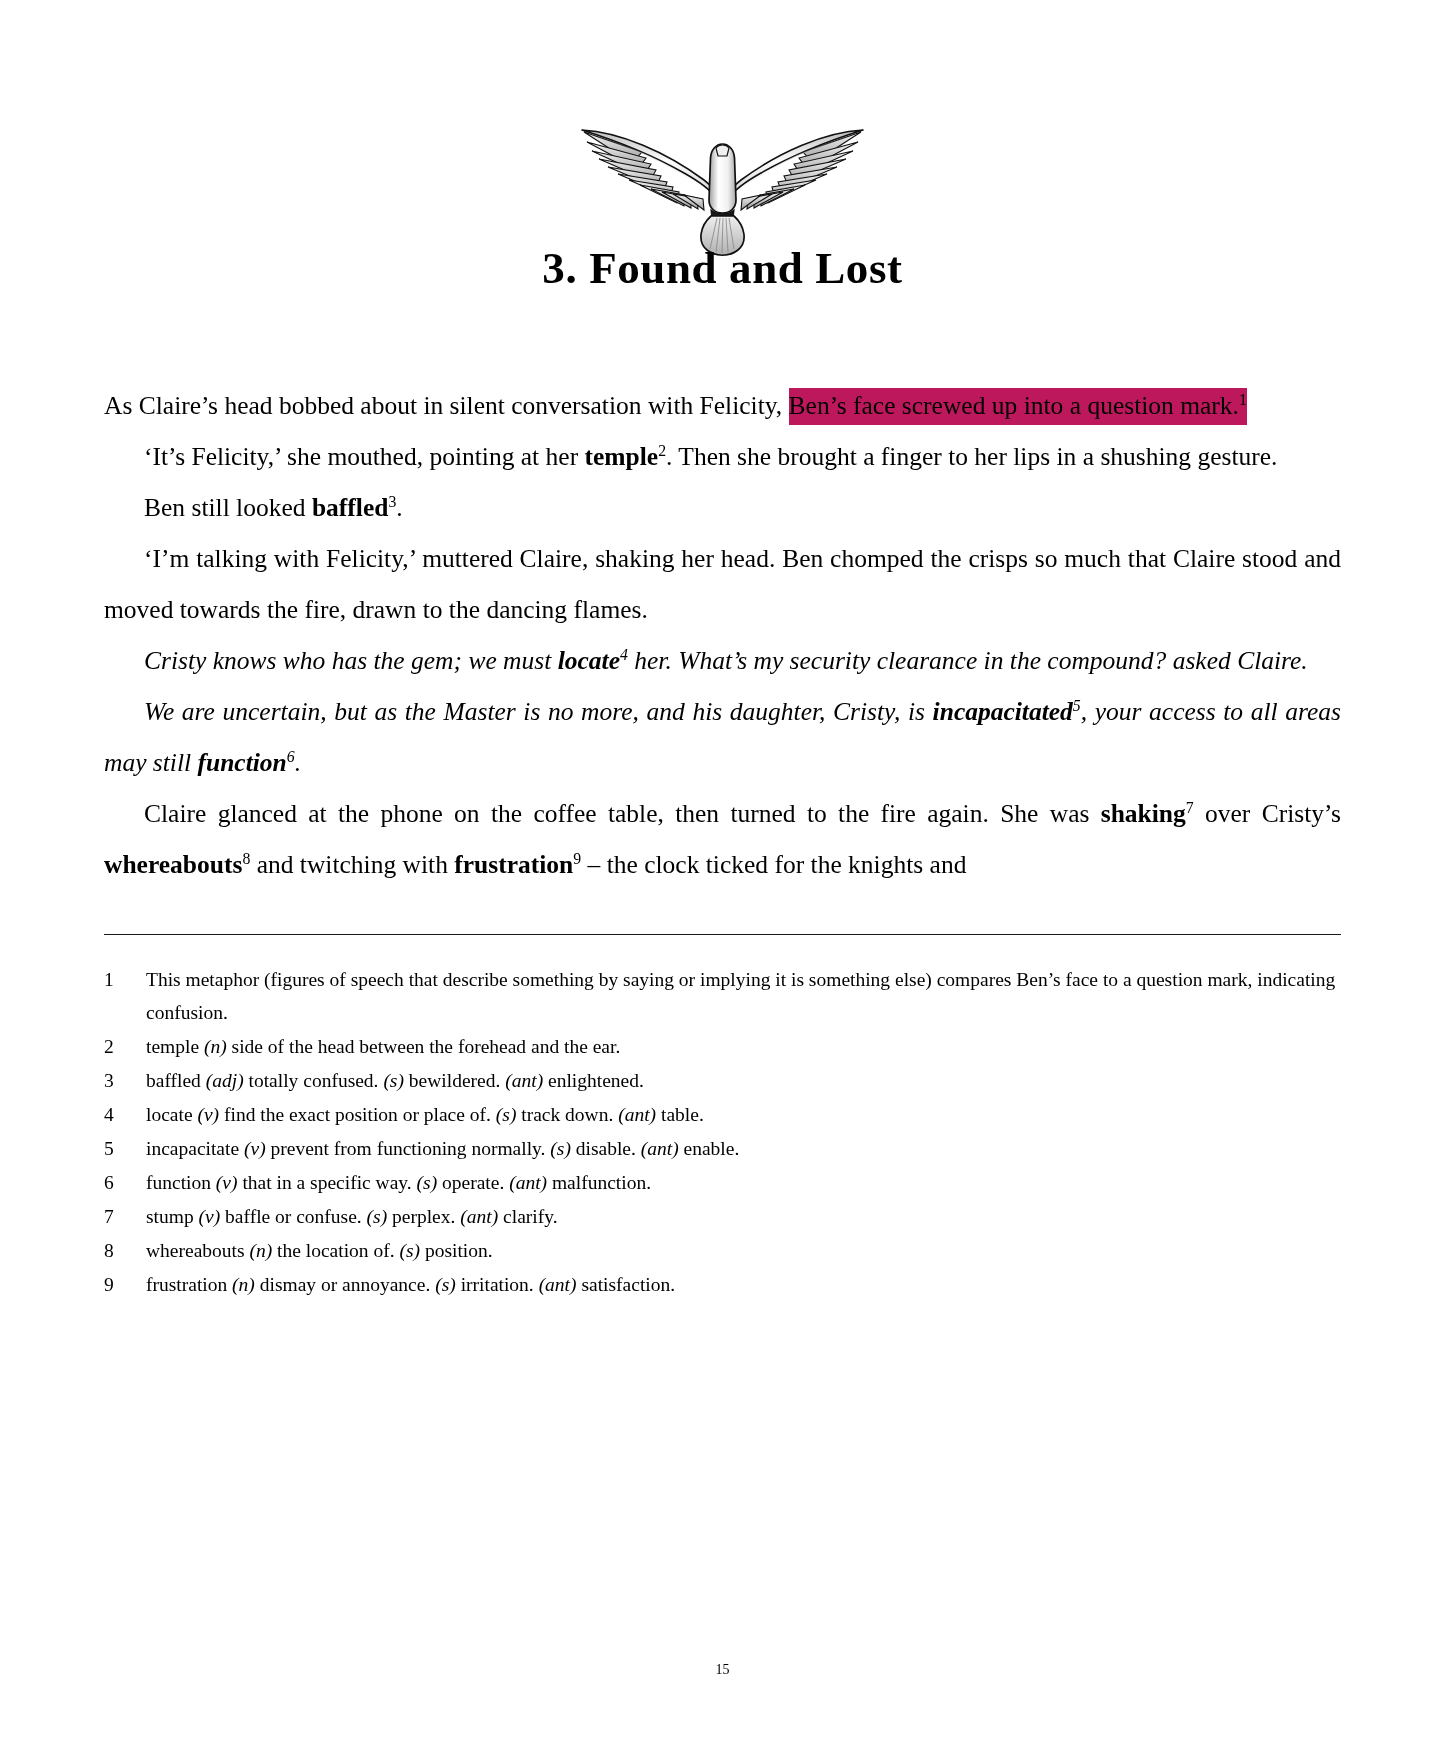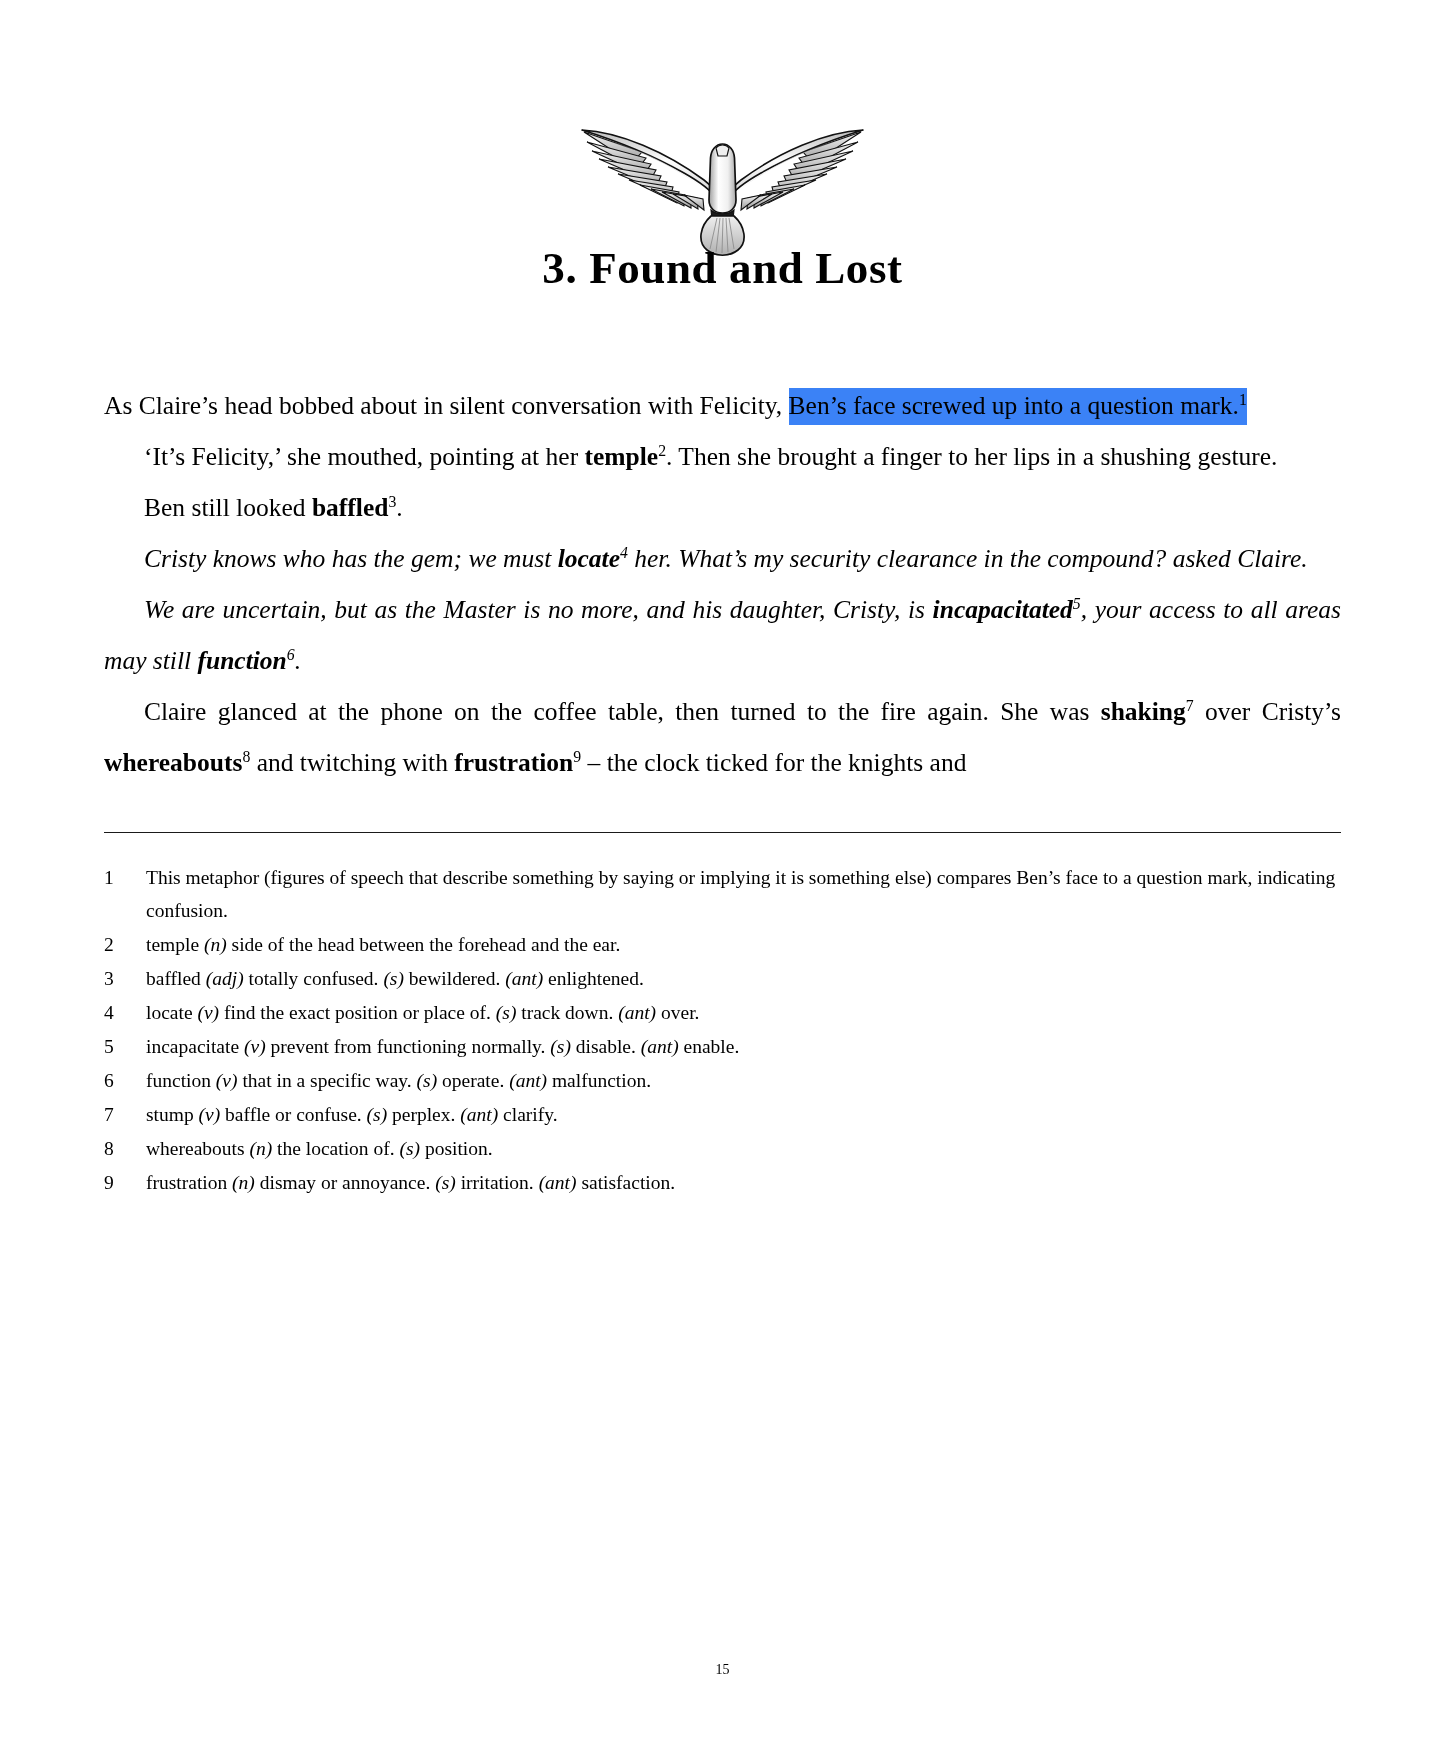--- a/index.html
+++ b/index.html
@@ -57,21 +57,21 @@
     hyphens: none;
   }
   .body-text p {
     margin: 0;
     text-indent: 0;
   }
   .body-text p.indent { text-indent: 40px; }
   .body-text p.ital { font-style: italic; }
 
   .hl {
-    background: #3b82f6;
+    background: #be185d;
     box-decoration-break: clone;
     -webkit-box-decoration-break: clone;
     padding: 3px 0 5px 0;
   }
 
   b.vocab { font-weight: bold; }
   sup {
     font-size: 0.62em;
     vertical-align: super;
     line-height: 0;
@@ -201,20 +201,21 @@
   <h1 class="chapter-title">3. Found and Lost</h1>
 
   <div class="body-text">
 
     <p><span>As Claire’s head bobbed about in silent conversation with Felicity, </span><span class="hl"><span>Ben’s face screwed up into a question mark.</span><sup>1</sup></span></p>
 
     <p class="indent"><span>‘It’s Felicity,’ she mouthed, pointing at her </span><b class="vocab">temple</b><sup>2</sup><span>. Then she brought a finger to her lips in a shushing gesture.</span></p>
 
     <p class="indent"><span>Ben still looked </span><b class="vocab">baffled</b><sup>3</sup><span>.</span></p>
 
+    <p class="indent">‘I’m talking with Felicity,’ muttered Claire, shaking her head. Ben chomped the crisps so much that Claire stood and moved towards the fire, drawn to the dancing flames.</p>
 
     <p class="indent ital"><span>Cristy knows who has the gem; we must </span><b class="vocab">locate</b><sup>4</sup><span> her. What’s my security clearance in the compound? asked Claire.</span></p>
 
     <p class="indent ital"><span>We are uncertain, but as the Master is no more, and his daughter, Cristy, is </span><b class="vocab">incapacitated</b><sup>5</sup><span>, your access to all areas may still </span><b class="vocab">function</b><sup>6</sup><span>.</span></p>
 
     <p class="indent"><span>Claire glanced at the phone on the coffee table, then turned to the fire again. She was </span><b class="vocab">shaking</b><sup>7</sup><span> over Cristy’s </span><b class="vocab">whereabouts</b><sup>8</sup><span> and twitching with </span><b class="vocab">frustration</b><sup>9</sup><span> – the clock ticked for the knights and</span></p>
   </div>
 
   <hr class="fn-rule">
 
@@ -230,21 +231,21 @@
       <span class="fn-body"><b>temple</b> <i>(n)</i><span> side of the head between the forehead and the ear.</span></span>
     </div>
 
     <div class="fn">
       <span class="fn-num">3</span>
       <span class="fn-body"><b>baffled</b> <i>(adj)</i><span> totally confused. </span><i>(s)</i><span> bewildered. </span><i>(ant)</i><span> enlightened.</span></span>
     </div>
 
     <div class="fn">
       <span class="fn-num">4</span>
-      <span class="fn-body"><b>locate</b> <i>(v)</i><span> find the exact position or place of. </span><i>(s)</i><span> track down. </span><i>(ant)</i><span> over.</span></span>
+      <span class="fn-body"><b>locate</b> <i>(v)</i><span> find the exact position or place of. </span><i>(s)</i><span> track down. </span><i>(ant)</i><span> table.</span></span>
     </div>
 
     <div class="fn">
       <span class="fn-num">5</span>
       <span class="fn-body"><b>incapacitate</b> <i>(v)</i><span> prevent from functioning normally. </span><i>(s)</i><span> disable. </span><i>(ant)</i><span> enable.</span></span>
     </div>
 
     <div class="fn">
       <span class="fn-num">6</span>
       <span class="fn-body"><b>function</b> <i>(v)</i><span> that in a specific way. </span><i>(s)</i><span> operate. </span><i>(ant)</i><span> malfunction.</span></span>

